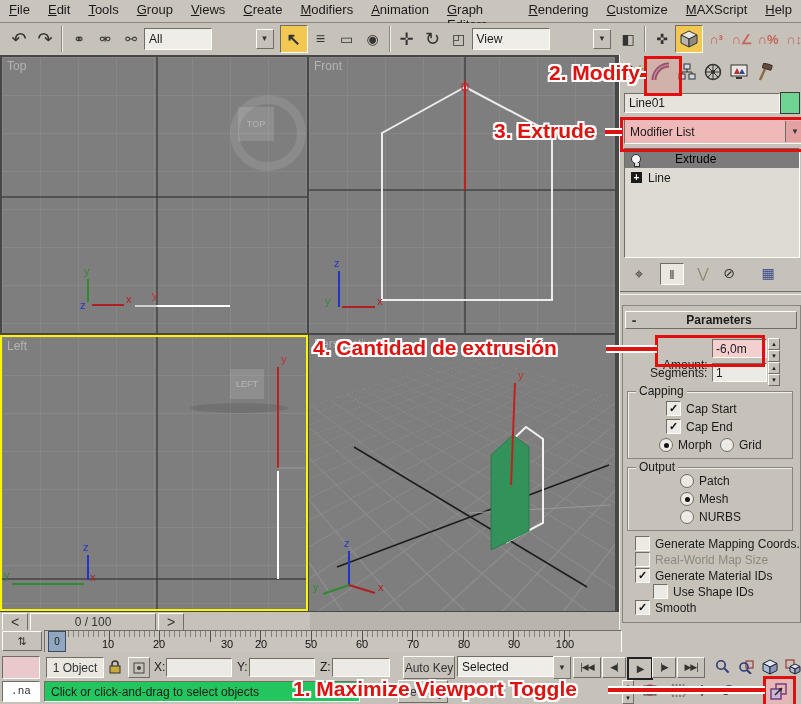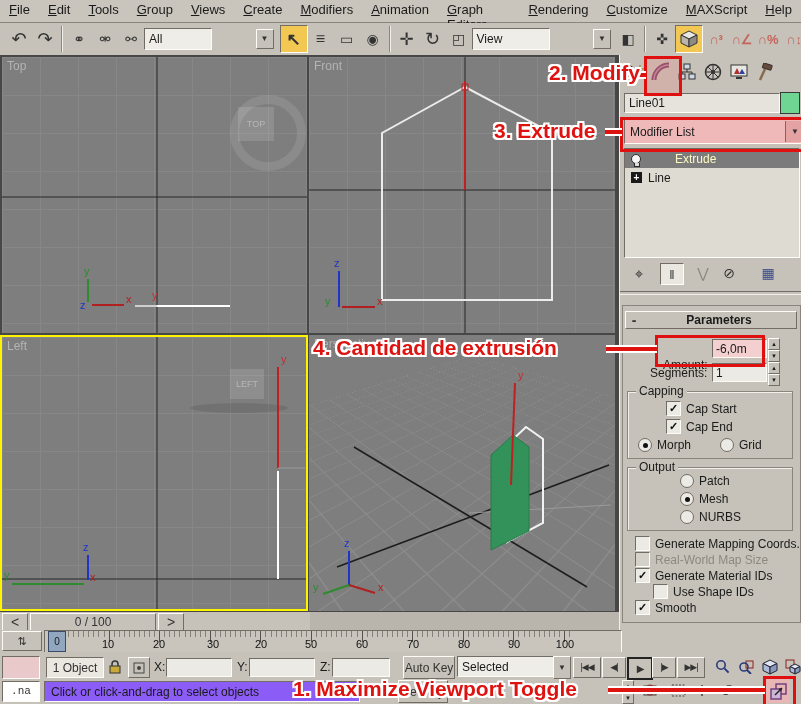--- a/index.html
+++ b/index.html
@@ -232,21 +232,21 @@
   <span class="ib raised" style="width:24px;">&gt;</span>
 </div>
 <div id="trackstrip" class="abs"></div>
 
 <div id="trackbar" class="abs">
   <span class="ib raised" style="position:absolute;left:2px;top:1px;width:38px;height:18px;font-size:11px;">⇅</span>
   <div id="ruler">
     <span class="tick-label" style="left:13px;">0</span>
     <span class="tick-label" style="left:63px;">10</span>
     <span class="tick-label" style="left:114px;">20</span>
-    <span class="tick-label" style="left:168px;">30</span>
+    <span class="tick-label" style="left:182px;">30</span>
     <span class="tick-label" style="left:216px;">20</span>
     <span class="tick-label" style="left:266px;">50</span>
     <span class="tick-label" style="left:317px;">60</span>
     <span class="tick-label" style="left:368px;">70</span>
     <span class="tick-label" style="left:419px;">80</span>
     <span class="tick-label" style="left:469px;">90</span>
     <span class="tick-label" style="left:520px;">100</span>
   </div>
 </div>
 <div id="frame-handle" class="abs">0</div>
@@ -307,21 +307,21 @@
       <polygon points="10,5 15,7.5 10,10 5,7.5" fill="#dfe6f2" stroke="#223"></polygon>
       <polygon points="5,7.5 10,10 10,15 5,12.5" fill="#aebbd6" stroke="#223"></polygon>
       <polygon points="15,7.5 10,10 10,15 15,12.5" fill="#8a99bb" stroke="#223"></polygon>
     </svg>
   </span>
 </div>
 
 <div id="row2" class="abs">
   <span class="abs sunken" style="left:2px;top:-24px;width:36px;height:21px;background:#e9c9c9;"></span>
   <span class="abs sunken ib" style="left:2px;top:1px;width:36px;height:19px;background:#fff;font-family:'Liberation Mono',monospace;font-size:11px;">.na</span>
-  <div class="abs sunken" style="left:44px;top:1px;width:308px;height:19px;display:flex;align-items:center;padding-left:6px;font-size:12px;background:#8b5cf6;">
+  <div class="abs sunken" style="left:44px;top:1px;width:308px;height:19px;display:flex;align-items:center;padding-left:6px;font-size:12px;background:#22c55e;">
     <span>Click or click-and-drag to select objects</span>
   </div>
   <span class="abs ib" style="left:356px;top:1px;width:18px;height:20px;">
     <svg width="15" height="16" viewBox="0 0 15 16">
       <circle cx="5" cy="5" r="3.6" fill="none" stroke="#111" stroke-width="2.4"></circle>
       <line x1="7.5" y1="7.5" x2="13" y2="13" stroke="#111" stroke-width="2.4"></line>
       <line x1="10.5" y1="13.5" x2="13" y2="11.5" stroke="#111" stroke-width="2"></line>
     </svg>
   </span>
   <span class="abs raised ib" style="left:398px;top:0px;width:48px;height:21px;font-size:12px;">Set Key</span>
@@ -405,21 +405,21 @@
     <span>Line01</span>
   </span>
   <span class="abs" style="left:160px;top:37px;width:18px;height:20px;background:#6fd592;border:1px solid #3a3a3a;"></span>
 
   <div class="abs" style="left:4px;top:64px;width:174px;height:23px;background:#efb9b9;border:1px solid;border-color:#716d64 #fdfcf7 #fdfcf7 #716d64;display:flex;align-items:center;padding-left:5px;font-size:12px;">
     <span>Modifier List</span>
     <span class="ib" style="margin-left:auto;width:18px;height:21px;font-size:8px;background:#e5a2a2;border-left:1px solid #716d64;">▼</span>
   </div>
 
   <div class="abs sunken" style="left:4px;top:93px;width:174px;height:108px;background:#dedbd3;padding:0;">
-    <div class="stack-row" style="background:#7b7b7b;color:#fef9c3;">
+    <div class="stack-row" style="background:#7b7b7b;color:#000000;">
       <span class="bulb"></span>
       <span style="margin-left:28px;">Extrude</span>
     </div>
     <div class="stack-row">
       <span class="plusbox">+</span>
       <span>Line</span>
     </div>
   </div>
 
   <span class="abs ib" style="left:8px;top:208px;width:22px;height:20px;font-size:15px;">⌖</span>
@@ -456,21 +456,21 @@
   <div class="grp" style="left:7px;top:336px;width:164px;height:66px;text-align:right;">
     <span class="grp-legend">Capping</span>
     <div class="crow" style="left:38px;top:9px;">
       <span class="cb">✓</span>
       <span>Cap Start</span>
     </div>
     <div class="crow" style="left:38px;top:27px;">
       <span class="cb">✓</span>
       <span>Cap End</span>
     </div>
-    <div class="crow" style="left:10px;top:46px;">
+    <div class="crow" style="left:31px;top:46px;">
       <span class="rb on">
           <i></i>
         </span>
       <span>Morph</span>
     </div>
     <div class="crow" style="left:92px;top:46px;">
       <span class="rb"></span>
       <span>Grid</span>
     </div>
   </div>

